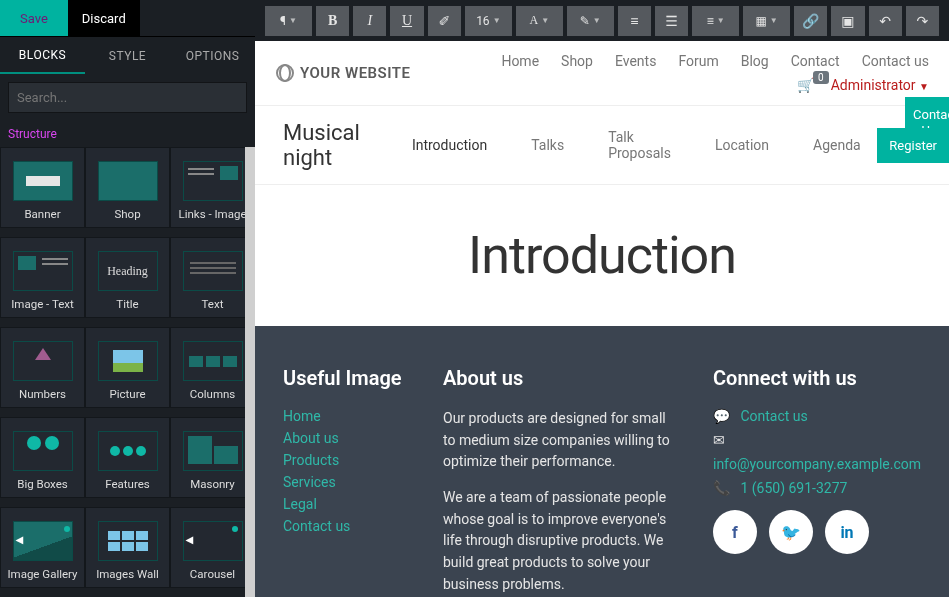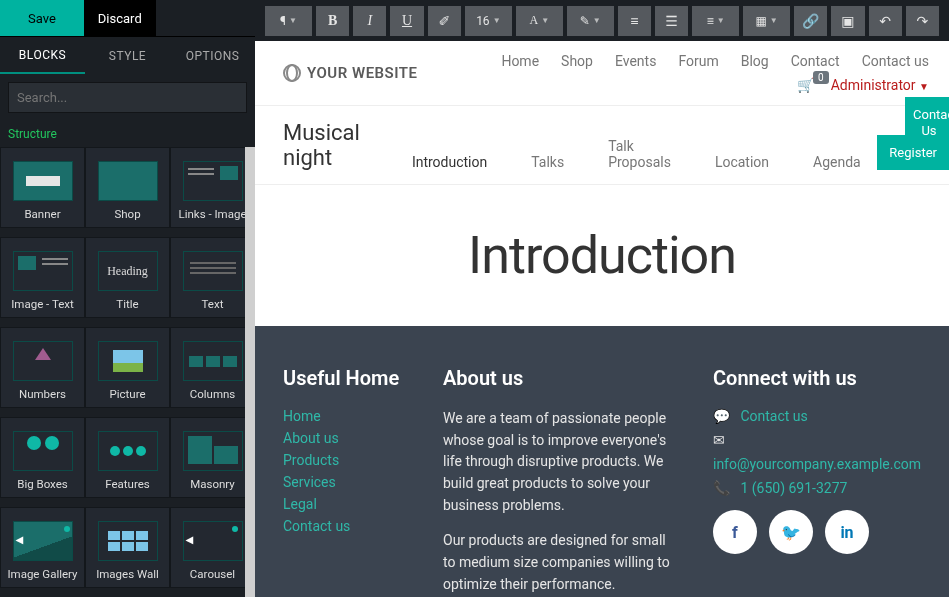--- a/index.html
+++ b/index.html
@@ -2,28 +2,28 @@
 <html><head>
 <meta charset="utf-8">
 <style>
 *{box-sizing:border-box;margin:0;padding:0;font-family:-apple-system,BlinkMacSystemFont,"Segoe UI",Roboto,sans-serif}
 html,body{width:949px;height:597px;overflow:hidden;background:#fff}
 .app{display:flex;width:100%;height:100%}
 
 
 .sidebar{width:255px;background:#1b1f24;color:#ddd;display:flex;flex-direction:column;flex-shrink:0}
 .top-actions{display:flex;height:36px}
-.btn-save{background:#00b3a0;color:#000000;border:none;padding:0 28px;font-size:13px;cursor:pointer}
+.btn-save{background:#00b3a0;color:#701a75;border:none;padding:0 20px;font-size:13px;cursor:pointer}
 .btn-discard{background:#000;color:#fff;border:none;padding:0 14px;font-size:13px;cursor:pointer}
 .tabs{display:flex;border-top:1px solid #000;height:38px}
 .tabs div{flex:1;display:flex;align-items:center;justify-content:center;font-size:12px;letter-spacing:.5px;cursor:pointer;color:#aaa}
 .tabs .active{color:#fff;border-bottom:2px solid #008f7f}
 .search-wrap{padding:8px}
 .search-wrap input{width:100%;background:#2a2f35;border:1px solid #121417;color:#84cc16;padding:7px 8px;font-size:13px}
-.section-title{font-size:12px;color:#22c55e;padding:6px 8px}
+.section-title{font-size:12px;color:#d946ef;padding:6px 8px}
 .blocks-grid{position:relative;flex:1;overflow-y:auto;display:grid;grid-template-columns:repeat(3,1fr);gap:0}
 .blocks-scrollbar{position:absolute;right:0;top:0;width:10px;height:100%;background:#cfcfcf}
 .block{border:1px solid #13171b;display:flex;flex-direction:column;align-items:center;justify-content:flex-end;height:81px;font-size:11.5px;color:#ddd;cursor:pointer;background:#232830;padding-bottom:6px;position:relative}
 .block .thumb{width:60px;height:40px;background:#1b6e6a;border:1px solid #0b4b47;margin-bottom:6px;position:relative;overflow:hidden}
 .thumb.banner{display:flex;align-items:center;justify-content:center}
 .thumb.banner::after{content:"";width:34px;height:10px;background:#e6e6e6}
 .thumb.cover{background:#1b6e6a}
 .thumb.text-image{background:#232830}
 .thumb.text-image::before{content:"";position:absolute;left:4px;top:6px;width:26px;height:2px;background:#888;box-shadow:0 5px 0 #888}
 .thumb.text-image::after{content:"";position:absolute;right:4px;top:4px;width:18px;height:14px;background:#1b6e6a}
@@ -61,34 +61,34 @@
 .toolbar{height:41px;background:#1b1f24;display:flex;align-items:center;padding:0 8px;gap:0;flex-shrink:0}
 .tb-btn{width:34px;height:30px;background:#55595e;margin:0 2px;color:#e5e5e5;display:flex;align-items:center;justify-content:center;font-size:14px;cursor:pointer;border:none}
 .tb-btn.wide{width:48px;font-size:12px}
 .tb-btn .caret{font-size:8px;margin-left:3px;opacity:.7}
 .tb-b{font-weight:bold;font-family:Georgia,serif}
 .tb-i{font-style:italic;font-family:Georgia,serif}
 .tb-u{text-decoration:underline;font-family:Georgia,serif}
 
 
 .canvas{flex:1;overflow:auto;background:#fff}
-.site-header{display:flex;align-items:center;padding:12px 20px 12px 28px;gap:24px;border-bottom:1px solid #eee}
+.site-header{display:flex;align-items:center;padding:12px 20px 12px 21px;gap:24px;border-bottom:1px solid #eee}
 .logo{display:flex;align-items:center;gap:6px;color:#5a5a5a;font-size:15px;font-weight:600;letter-spacing:.5px}
 .logo-globe{width:18px;height:18px;border:2px solid #888;border-radius:50%;position:relative}
 .logo-globe::after{content:"";position:absolute;left:50%;top:-2px;bottom:-2px;width:8px;border:2px solid #888;border-radius:50%;transform:translateX(-50%)}
 .nav-links{display:flex;flex-direction:column;gap:8px;margin-left:auto}
 .nav-row1{display:flex;gap:22px;font-size:14px;color:#777}
 .nav-row1 span{cursor:pointer}
 .nav-row2{display:flex;align-items:center;gap:16px;justify-content:flex-end}
 .cart{position:relative;color:#777;font-size:14px}
 .cart-badge{position:absolute;top:-6px;right:-14px;background:#6c757d;color:#fff;font-size:10px;padding:1px 5px;border-radius:3px}
 .admin{color:#b91c1c;font-size:14px;cursor:pointer}
 .contact-pill{background:#00b3a0;color:#fff;border:none;font-size:13px;padding:10px 8px;cursor:pointer;position:absolute;right:-4px;top:56px;width:48px;text-align:center;line-height:1.2}
 
-.subnav{display:flex;align-items:flex-end;padding:14px 28px;gap:44px;border-bottom:1px solid #eee;position:relative}
+.subnav{display:flex;align-items:center;padding:14px 28px;gap:44px;border-bottom:1px solid #eee;position:relative}
 .subnav-title{font-size:22px;color:#333;margin-right:8px}
 .subnav a{font-size:14px;color:#777;cursor:pointer}
 .subnav .active-link{color:#333}
 .reg-btn{position:absolute;right:0;background:#00b3a0;color:#fff;border:none;padding:10px 12px;font-size:13px;cursor:pointer}
 
 .intro-hero{padding:40px 0;text-align:center}
 .intro-hero h1{font-size:52px;font-weight:400;color:#333;letter-spacing:-1px}
 
 .footer{background:#3b4450;color:#fff;padding:40px 28px 30px;display:flex;gap:40px}
 .footer h3{font-size:20px;font-weight:600;margin-bottom:18px}
@@ -298,32 +298,32 @@
         <a>Register</a>
         <button class="reg-btn">Register</button>
       </div>
 
       <div class="intro-hero">
         <h1>Introduction</h1>
       </div>
 
       <div class="footer">
         <div class="col1">
-          <h3>Useful Home</h3>
+          <h3>Useful Image</h3>
           <a>Home</a>
           <a>About us</a>
           <a>Products</a>
           <a>Services</a>
           <a>Legal</a>
           <a>Contact us</a>
         </div>
         <div class="col2">
           <h3>About us</h3>
+          <p>Our products are designed for small to medium size companies willing to optimize their performance.</p>
           <p>We are a team of passionate people whose goal is to improve everyone's life through disruptive products. We build great products to solve your business problems.</p>
-          <p>Our products are designed for small to medium size companies willing to optimize their performance.</p>
         </div>
         <div class="col3">
           <h3>Connect with us</h3>
           <div class="contact-line">
               <span>💬</span>
               <a>Contact us</a>
             </div>
           <div class="contact-line">
               <span>✉</span>
             </div>

